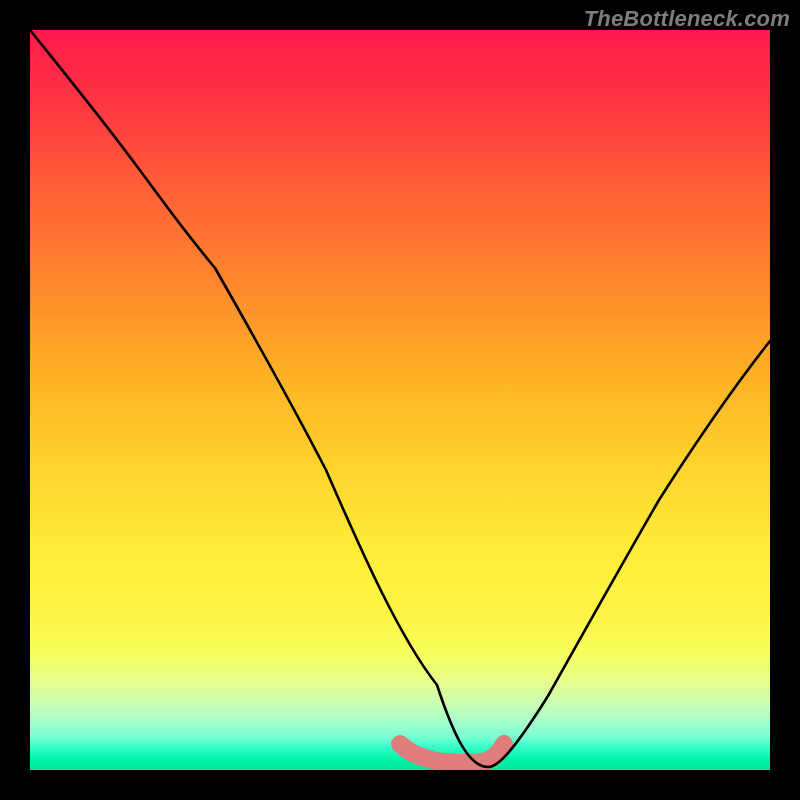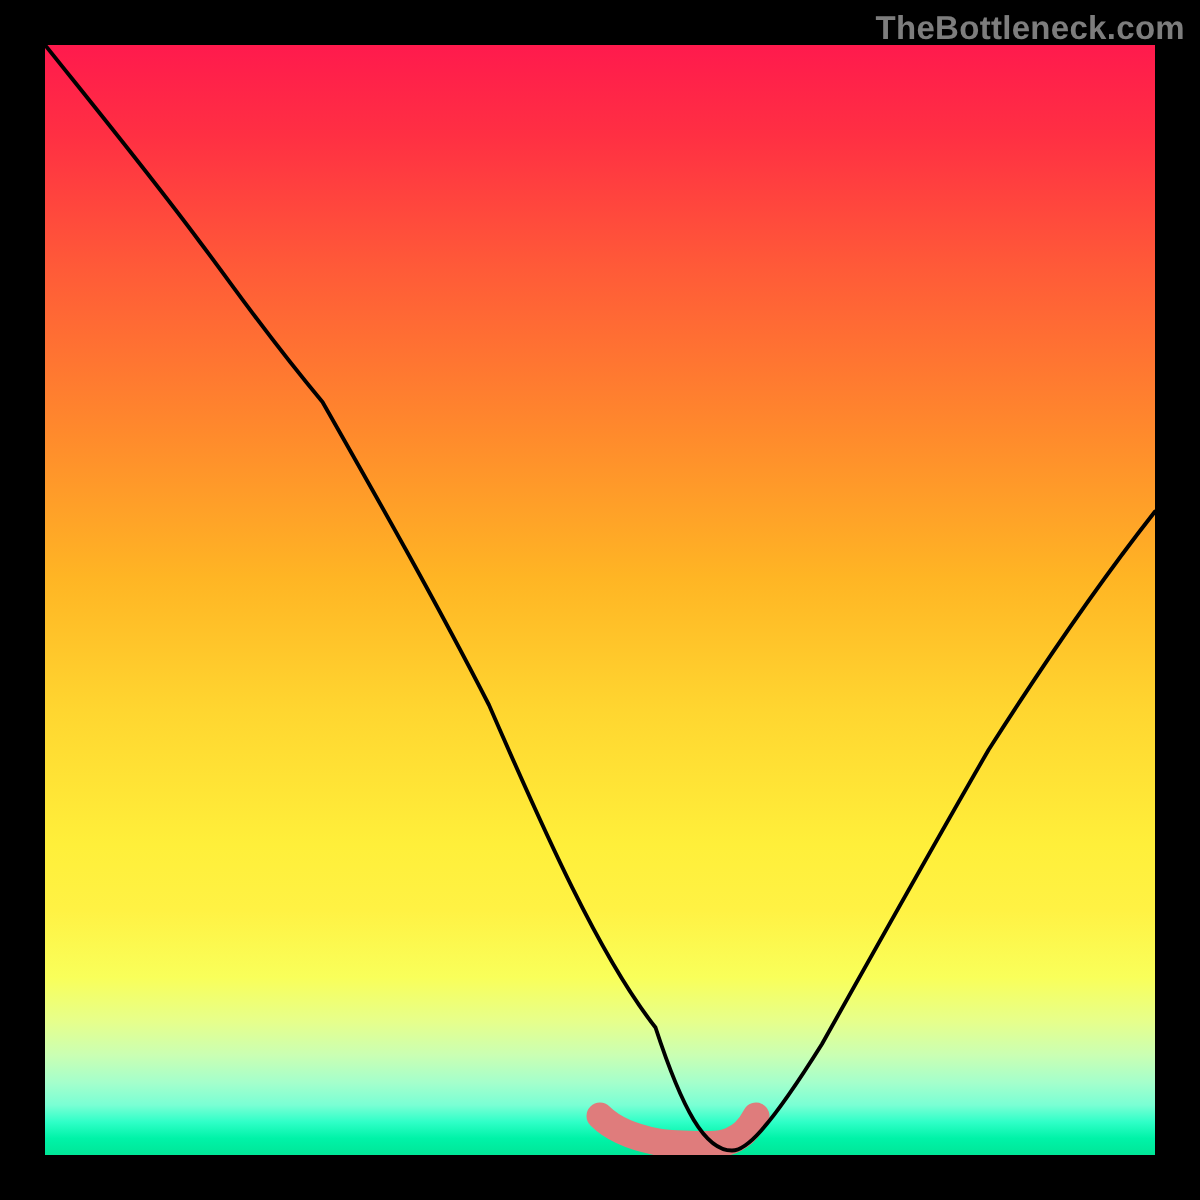--- a/index.html
+++ b/index.html
@@ -50,20 +50,21 @@
   }
   .watermark {
     position: absolute;
     top: 6px;
     right: 10px;
     font-family: Arial, Helvetica, sans-serif;
     font-size: 22px;
     font-weight: 600;
     color: #7d7d7d;
     letter-spacing: 0.2px;
+    font-style: italic;
   }
   svg.curve {
     position: absolute;
     left: 0;
     top: 0;
   }
 </style>
 </head>
 <body>
 

